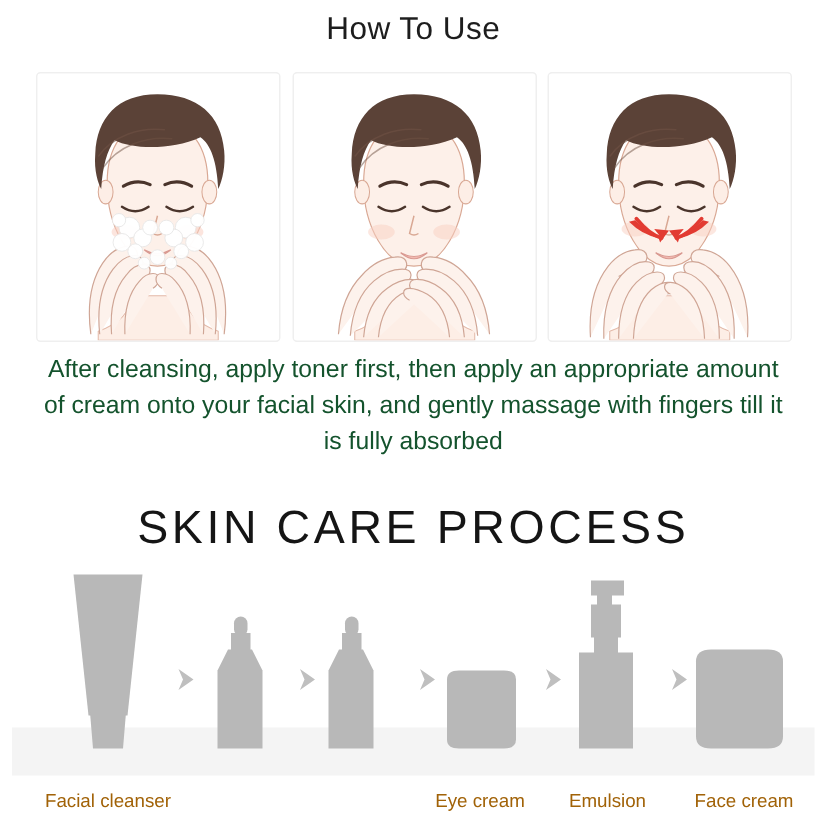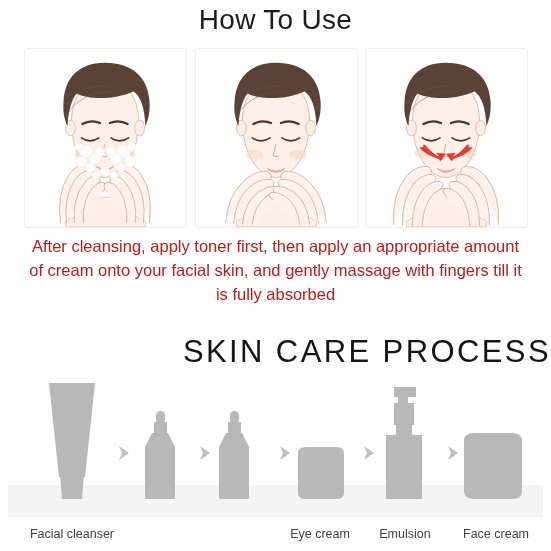--- a/index.html
+++ b/index.html
@@ -17,21 +17,21 @@
     -webkit-font-smoothing: antialiased;
   }
 
   
   .page-title {
     position: absolute;
     top: 2px;
     left: 0;
     width: 551px;
     text-align: center;
-    font-size: 28px;
+    font-size: 21px;
     font-weight: 400;
     letter-spacing: 0.3px;
     color: #1d1d1d;
     line-height: 36px;
   }
 
   
   .panels {
     position: absolute;
     top: 48px;
@@ -58,31 +58,31 @@
 
   
   .instructions {
     position: absolute;
     top: 234px;
     left: 25px;
     width: 501px;
     text-align: center;
     font-size: 16.5px;
     line-height: 24px;
-    color: #b91c1c;
+    color: #14532d;
     font-weight: 400;
   }
 
   
   .section-title {
     position: absolute;
     top: 332px;
     left: 0;
     width: 551px;
-    text-align: right;
+    text-align: center;
     font-size: 31px;
     font-weight: 400;
     letter-spacing: 2.4px;
     color: #151515;
     line-height: 40px;
   }
 
   
   .process {
     position: absolute;
@@ -125,21 +125,21 @@
     position: absolute;
     left: 0;
     top: 142px;
     width: 551px;
     height: 22px;
   }
   .label {
     position: absolute;
     text-align: center;
     font-size: 12.5px;
-    color: #404040;
+    color: #a16207;
     line-height: 16px;
     white-space: nowrap;
   }
 
   .prod svg { display: block; }
 </style>
 </head>
 <body>
 
 <div class="page-title">How To Use</div>

